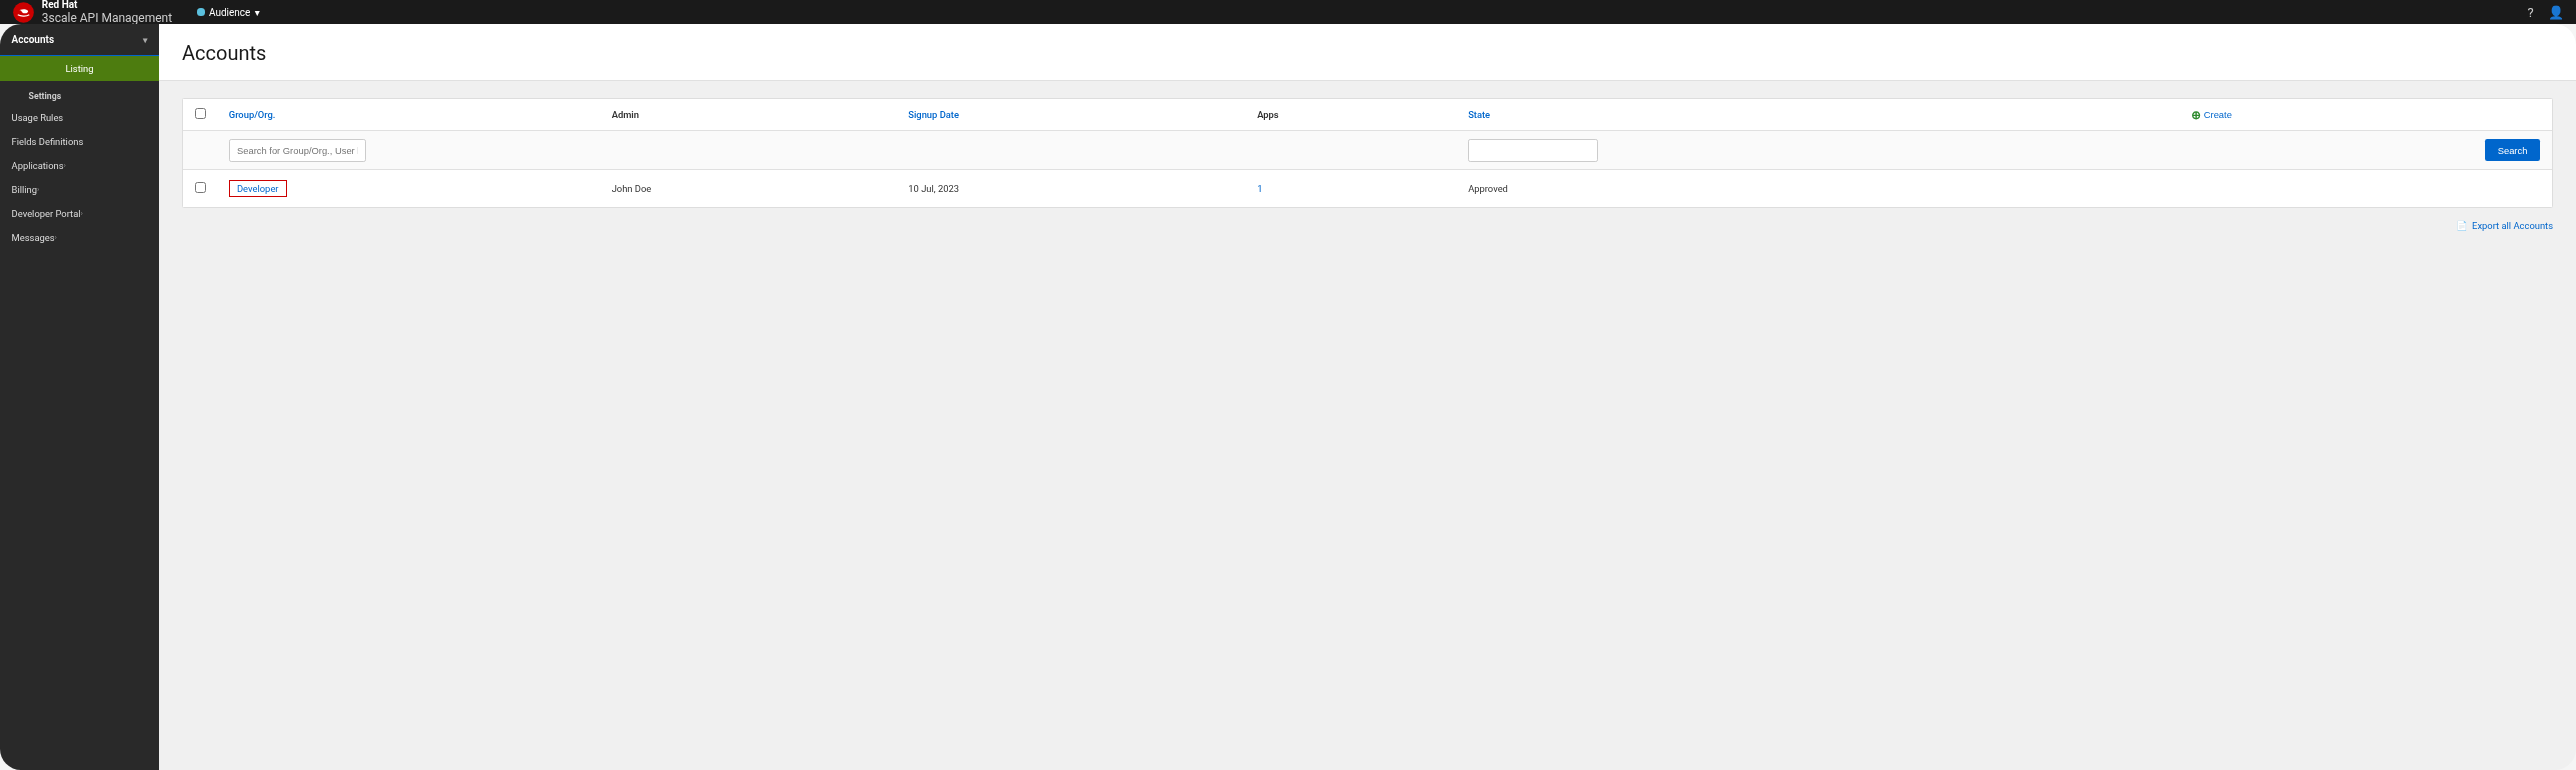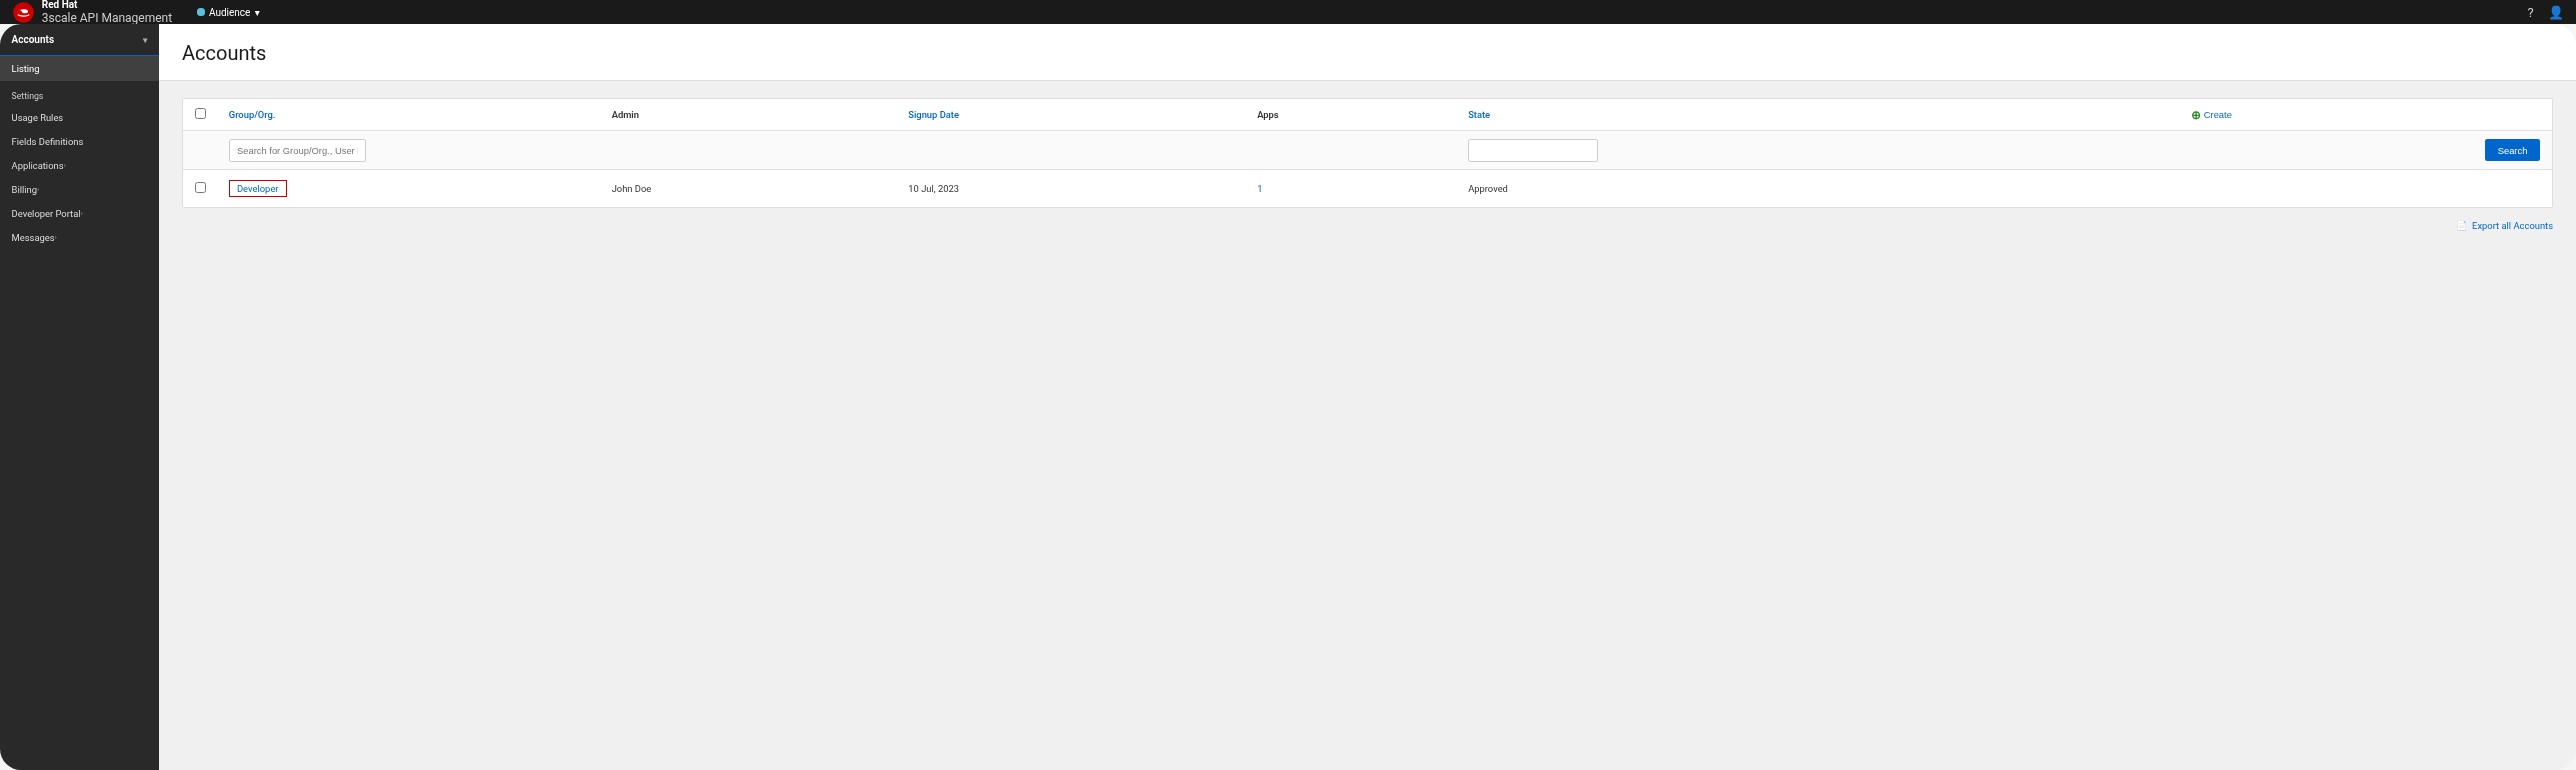--- a/index.html
+++ b/index.html
@@ -45,32 +45,34 @@
       justify-content: space-between;
       padding: 10px 11.6px;
       font-size: 10px;
       font-weight: 600;
       color: #fff;
       cursor: pointer;
       border-bottom: 1.4px solid #0066cc;
     }
     .sidebar-section-header .chevron { font-size: 8.7px; color: #aaa; }
     .sidebar-active-item {
-      background: #404040;
+      background: #4d7c0f;
       padding: 7.2px 11.6px;
       font-size: 9.4px;
       color: #fff;
       cursor: pointer;
+      text-align: center;
     }
     .sidebar-group-label {
       padding: 10px 11.6px 4.3px;
       font-size: 8.7px;
-      font-weight: 400;
+      font-weight: 700;
       color: #ccc;
       text-transform: none;
+      margin-left: 17px;
     }
     .sidebar-item {
       display: flex;
       align-items: center;
       justify-content: flex-start;
       padding: 6.5px 11.6px;
       font-size: 9.4px;
       color: #ddd;
       cursor: pointer;
     }

